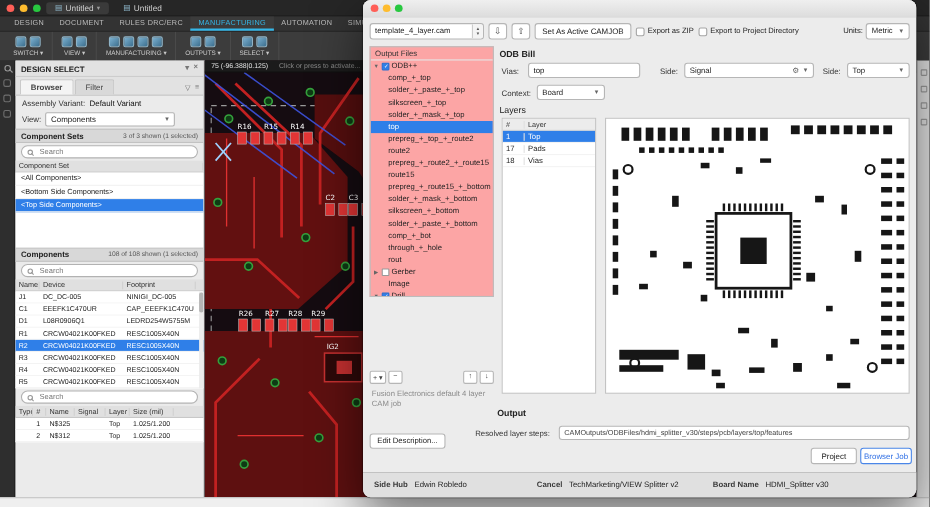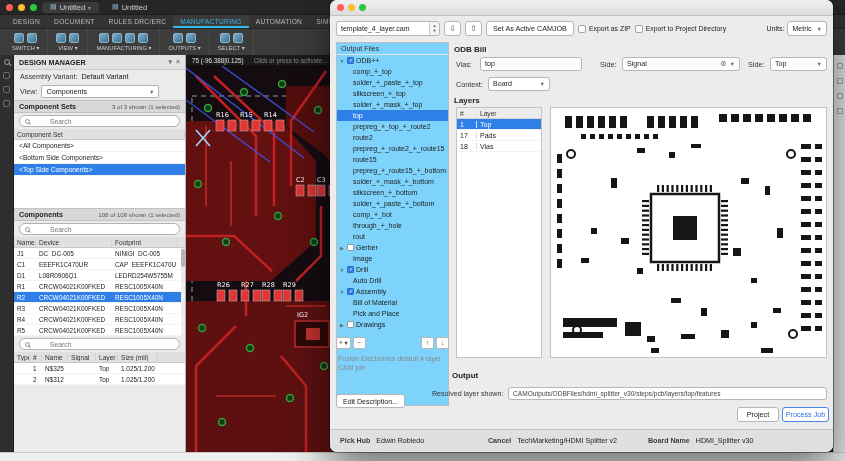--- a/index.html
+++ b/index.html
@@ -41,21 +41,21 @@
 .dm-tabicons{margin-left:auto;color:#777;font-size:6.5px;display:flex;gap:4px;padding-bottom:2px}
 .dm-row{display:flex;align-items:center;gap:4px;padding:2px 6px}
 .dm-label{color:#333}
 .dm-value{color:#111}
 .dm-select{display:flex;align-items:center;justify-content:space-between;background:#fff;border:1px solid #b2b2b2;border-radius:2px;height:13px;padding:0 4px;width:118px}
 .arr{color:#666;font-size:5.5px}
 .sec-head{height:13px;background:#d8d8d8;border-top:1px solid #c2c2c2;border-bottom:1px solid #c2c2c2;display:flex;align-items:center;padding:0 5px;flex:0 0 auto}
 .sec-title{font-weight:bold;font-size:7.2px}
 .sec-count{margin-left:auto;font-size:6.1px;color:#555;white-space:nowrap}
 .search-row{padding:2px 5px;flex:0 0 auto}
-.search-box{height:12px;background:#fff;border:1px solid #b2b2b2;border-radius:6px;display:flex;align-items:center;gap:20px;padding:0 5px}
+.search-box{height:12px;background:#fff;border:1px solid #b2b2b2;border-radius:6px;display:flex;align-items:center;gap:6px;padding:0 5px}
 .search-box input{border:none;outline:none;background:transparent;font-size:6.8px;width:100%;font-family:inherit;color:#333}
 .smag{width:5px;height:5px;border:1px solid #999;border-radius:50%;position:relative;flex:0 0 auto}
 .smag::after{content:"";position:absolute;width:3px;height:1px;background:#999;right:-2px;bottom:-1px;transform:rotate(45deg)}
 .colhead{display:flex;background:#e0e0e0;border-bottom:1px solid #c8c8c8;font-size:6.6px;color:#333;height:11px;align-items:center;flex:0 0 auto}
 .colcell{padding:0 3px;overflow:hidden;white-space:nowrap;border-right:1px solid #d0d0d0}
 .list{background:#fff;flex:0 0 auto;position:relative}
 .lrow{height:12px;display:flex;align-items:center;padding:0 5px;font-size:6.7px;background:#fff;border-bottom:1px solid #f1f1f1;white-space:nowrap}
 .lrow.sel{background:#2f7fe8;color:#fff}
 .trowc{height:11px;display:flex;align-items:center;font-size:6.4px;background:#fff;border-bottom:1px solid #f3f3f3;white-space:nowrap}
 .trowc.sel{background:#2f7fe8;color:#fff}
@@ -74,41 +74,41 @@
 .dlg-title-text{position:absolute;left:0;right:0;text-align:center;font-size:8.3px;font-weight:bold;color:#3a3a3a;pointer-events:none}
 .dlg-toolbar{height:25px;display:flex;align-items:center;gap:4px;padding:0 6px}
 .combo{width:104px;height:15px;background:#fff;border:1px solid #b6b6b6;border-radius:3px;display:flex;align-items:center;font-size:7px;padding-left:4px;overflow:hidden}
 .combo-step{margin-left:auto;width:10px;height:100%;border-left:1px solid #ccc;display:flex;flex-direction:column;align-items:center;justify-content:center;font-size:4px;color:#555;line-height:1.1;background:#f4f4f4}
 .icon-btn{width:17px;height:15px;background:#fff;border:1px solid #b6b6b6;border-radius:3px;font-size:8px;color:#555;display:flex;align-items:center;justify-content:center}
 .btn{background:#fff;border:1px solid #b6b6b6;border-radius:3px;height:15px;font-size:7.2px;color:#222;display:inline-flex;align-items:center;justify-content:center;padding:0 6px;font-family:inherit;white-space:nowrap}
 .chk{display:flex;align-items:center;gap:3px;font-size:6.9px;white-space:nowrap}
 .chk .box{width:8px;height:8px;background:#fff;border:1px solid #a5a5a5;border-radius:2px;flex:0 0 auto}
 .units{margin-left:auto;display:flex;align-items:center;gap:3px;font-size:7px}
 .mini-select{height:15px;background:#fff;border:1px solid #b6b6b6;border-radius:3px;display:flex;align-items:center;gap:5px;padding:0 4px;font-size:7px}
-.tree-panel{position:absolute;left:6px;top:42px;width:113px;height:364px;background:#7dd3fc;border:1px solid #bcbcbc;overflow:hidden}
+.tree-panel{position:absolute;left:6px;top:42px;width:113px;height:228px;background:#fca5a5;border:1px solid #bcbcbc;overflow:hidden}
 .tree-head{height:12px;display:flex;align-items:center;padding:0 4px;font-size:7.1px;color:#333;border-bottom:1px solid #e6e6e6}
 .trow{height:11px;display:flex;align-items:center;gap:2px;padding:0 2px;font-size:7px;color:#222;white-space:nowrap;overflow:hidden}
 .trow .tarrow{width:6px;color:#666;font-size:5px;text-align:center;flex:0 0 auto}
 .trow .cb{width:7px;height:7px;border:1px solid #999;border-radius:1px;background:#fff;position:relative;flex:0 0 auto}
 .trow .cb.on{background:#2f7fe8;border-color:#2a6fd0}
 .trow .cb.on::after{content:"✓";color:#fff;font-size:5px;position:absolute;left:1px;top:-1px}
 .trow.child{padding-left:16px}
 .trow.sel{background:#2f7fe8;color:#fff}
 .tree-btns{position:absolute;left:6px;top:336px;width:113px;height:13px;display:flex;gap:2px;align-items:center}
 .tb{min-width:13px;height:12px;background:#fff;border:1px solid #b6b6b6;border-radius:2px;font-size:6.5px;color:#444;display:flex;align-items:center;justify-content:center;padding:0 2px}
 .tspace{flex:1}
 .job-desc{position:absolute;left:8px;top:354px;width:108px;font-size:7px;color:#8a8a8a;line-height:1.3}
 .edit-desc{position:absolute;left:6px;top:394px;height:14px;font-size:7px}
 .odb-title{position:absolute;left:124px;top:45px;font-weight:bold;font-size:8px}
 .flabel{position:absolute;font-size:7.2px;color:#333}
 .field{position:absolute;height:14px;background:#fff;border:1px solid #b6b6b6;border-radius:3px;display:flex;align-items:center;gap:3px;padding:0 4px;font-size:7.1px}
 .field input{border:none;outline:none;background:transparent;font-family:inherit;font-size:7.1px;width:100%;color:#111}
 .fsp{flex:1}
 .gear{color:#666;font-size:7px}
-.layers-title{position:absolute;left:124px;top:96px;font-weight:bold;font-size:8px}
+.layers-title{position:absolute;left:124px;top:96px;font-weight:normal;font-size:8px}
 .layers-table{position:absolute;left:126px;top:107px;width:86px;height:251px;background:#fff;border:1px solid #c3c3c3;overflow:hidden}
 .lt-head{height:11px;display:flex;background:#ececec;border-bottom:1px solid #d5d5d5;font-size:6.6px;align-items:center;color:#333}
 .lt-c1{width:20px;padding:0 3px;border-right:1px solid #e0e0e0}
 .lt-c2{flex:1;padding:0 3px}
 .lt-row{height:11px;display:flex;align-items:center;font-size:7px;border-bottom:1px solid #f3f3f3}
 .lt-row.sel{background:#2f7fe8;color:#fff}
 .preview{position:absolute;left:220px;top:107px;width:277px;height:251px;background:#fff;border:1px solid #c3c3c3;overflow:hidden}
 .out-title{position:absolute;left:122px;top:371px;font-weight:bold;font-size:8px}
 .resolved-label{position:absolute;left:102px;top:390px;font-size:7.1px;color:#333}
 .path-field{position:absolute;left:178px;top:387px;width:319px;height:13px;background:#fff;border:1px solid #b6b6b6;border-radius:3px;display:flex;align-items:center;padding:0 4px;font-size:6.6px;color:#444;overflow:hidden;white-space:nowrap}
@@ -192,24 +192,32 @@
 
     <div class="left-strip">
       <span class="mag"></span>
       <span class="strip-ic"></span>
       <span class="strip-ic"></span>
       <span class="strip-ic"></span>
     </div>
 
     <div class="dm">
       <div class="dm-header">
-        <span>DESIGN MANAGER</span>
+        <span>DESIGN SELECT</span>
         <span class="dm-hicons">
           <span>▾</span>
           <span>×</span>
+        </span>
+      </div>
+      <div class="dm-tabs">
+        <span class="dm-tab active">Browser</span>
+        <span class="dm-tab">Filter</span>
+        <span class="dm-tabicons">
+          <span>▽</span>
+          <span>≡</span>
         </span>
       </div>
       <div class="dm-row">
         <span class="dm-label">Assembly Variant:</span>
         <span class="dm-value">Default Variant</span>
       </div>
       <div class="dm-row">
         <span class="dm-label">View:</span>
         <span class="dm-select">
           <span>Components</span>
@@ -754,36 +762,36 @@
           <rect x="222" y="200" width="8" height="5" fill="#161616"></rect>
           <rect x="40" y="120" width="6" height="6" fill="#161616"></rect>
           <rect x="30" y="150" width="8" height="5" fill="#161616"></rect>
           <rect x="226" y="120" width="6" height="10" fill="#161616"></rect>
           <rect x="210" y="240" width="12" height="5" fill="#161616"></rect>
           <rect x="100" y="240" width="8" height="5" fill="#161616"></rect>
         </svg>
     </div>
 
     <div class="out-title">Output</div>
-    <span class="resolved-label">Resolved layer shown:</span>
+    <span class="resolved-label">Resolved layer steps:</span>
     <div class="path-field">
       <span>CAMOutputs/ODBFiles/hdmi_splitter_v30/steps/pcb/layers/top/features</span>
     </div>
 
     <button class="btn cancel-btn">Project</button>
-    <button class="btn process-btn">Process Job</button>
+    <button class="btn process-btn">Browser Job</button>
 
     <div class="dlg-footer">
       <span class="fgroup" style="left:10px">
-        <span class="flab">Pick Hub</span>
+        <span class="flab">Side Hub</span>
         <span class="fval">Edwin Robledo</span>
       </span>
       <span class="fgroup" style="left:158px">
         <span class="flab">Cancel</span>
-        <span class="fval">TechMarketing/HDMI Splitter v2</span>
+        <span class="fval">TechMarketing/VIEW Splitter v2</span>
       </span>
       <span class="fgroup" style="left:318px">
         <span class="flab">Board Name</span>
         <span class="fval">HDMI_Splitter v30</span>
       </span>
     </div>
   </div>
 </div>
 
 </body></html>

